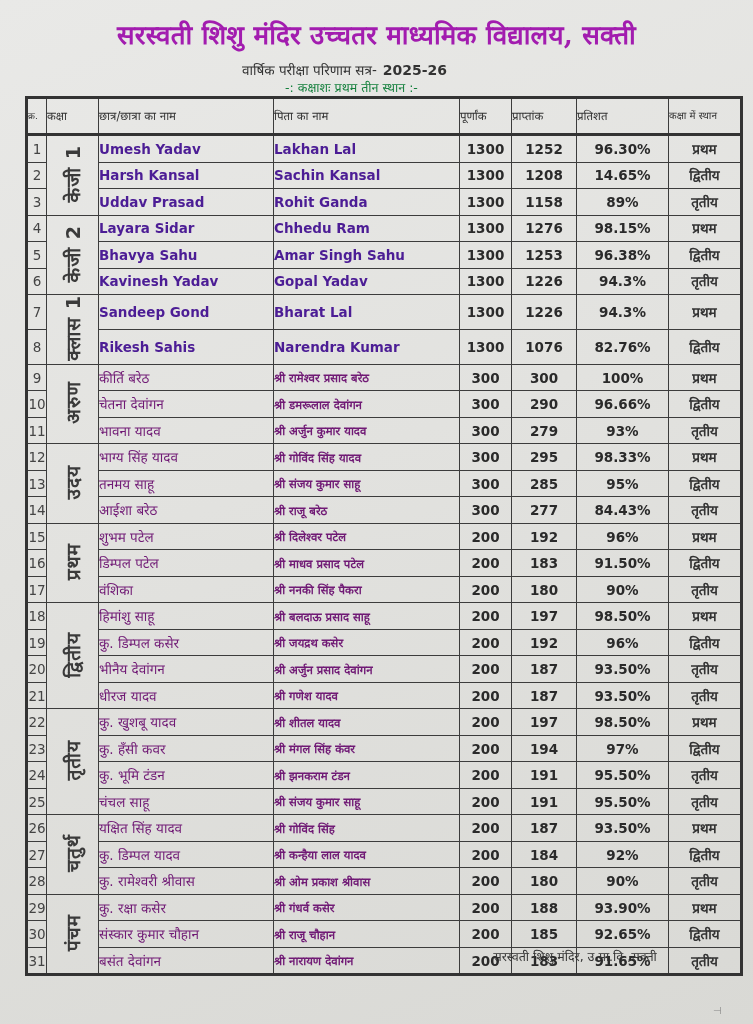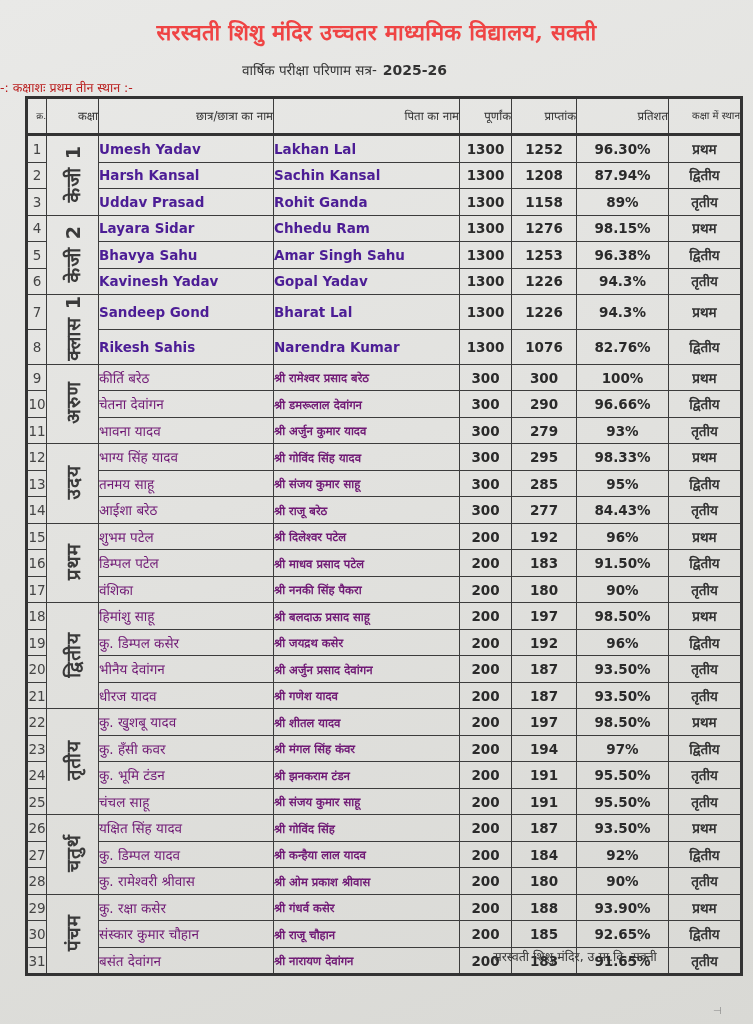--- a/index.html
+++ b/index.html
@@ -6,42 +6,42 @@
   body {
     width:753px; height:1024px; overflow:hidden;
     background: linear-gradient(160deg, #e9e9e7 0%, #e2e2df 45%, #d9d9d5 100%);
     font-family: "DejaVu Sans", sans-serif;
     color:#262626;
     position:relative;
   }
   .title {
     position:absolute; left:0; top:16px; width:753px;
     text-align:center; font-family:"DejaVu Serif", serif;
-    font-weight:bold; font-size:22px; color:#ef4444; letter-spacing:0.2px;
+    font-weight:bold; font-size:26px; color:#a21caf; letter-spacing:0.2px;
   }
   .sub1 {
     position:absolute; left:0; top:61px; width:689px; text-align:center;
     font-size:13.5px; color:#333;
   }
   .sub1 .yr { font-weight:bold; font-size:14px; margin-left:6px; }
   .sub2 {
-    position:absolute; left:0; top:79px; width:703px; text-align:left;
-    font-size:12.5px; color:#b91c1c;
+    position:absolute; left:0; top:79px; width:703px; text-align:center;
+    font-size:12.5px; color:#15803d;
   }
   table.res {
     position:absolute; left:25px; top:96px; width:715px;
     border-collapse:collapse; table-layout:fixed;
     border:3px solid #333;
   }
   table.res th, table.res td {
     border:1.5px solid #3c3c3c; padding:0; overflow:hidden; white-space:nowrap;
   }
   table.res th {
     height:34px; font-weight:normal; font-size:11.5px; color:#333;
-    text-align:right; border-bottom:3px solid #333; line-height:12px;
+    text-align:left; border-bottom:3px solid #333; line-height:12px;
   }
   table.res td { height:25.5px; font-size:13.5px; }
   td.sn { font-size:8.5px; text-align:center; color:#444; }
   td.cls { text-align:center; vertical-align:middle; }
   td.cls .vlab {
     display:inline-block; writing-mode:vertical-rl; transform:rotate(180deg);
     font-size:19px; font-weight:bold; color:#3a3a3a; letter-spacing:1px;
   }
   td.nm { padding-left:5px; }
   td.en { font-size:15px; font-weight:bold; color:#4c1d95; }
@@ -99,21 +99,21 @@
         <td class="num">1252</td>
         <td class="num">96.30%</td>
         <td class="rank">प्रथम</td>
       </tr>
       <tr>
         <td class="sn">2</td>
         <td class="nm en">Harsh Kansal</td>
         <td class="fn en">Sachin Kansal</td>
         <td class="num">1300</td>
         <td class="num">1208</td>
-        <td class="num">87.94%</td>
+        <td class="num">14.65%</td>
         <td class="rank">द्वितीय</td>
       </tr>
       <tr>
         <td class="sn">3</td>
         <td class="nm en">Uddav Prasad</td>
         <td class="fn en">Rohit Ganda</td>
         <td class="num">1300</td>
         <td class="num">1158</td>
         <td class="num">89%</td>
         <td class="rank">तृतीय</td>

